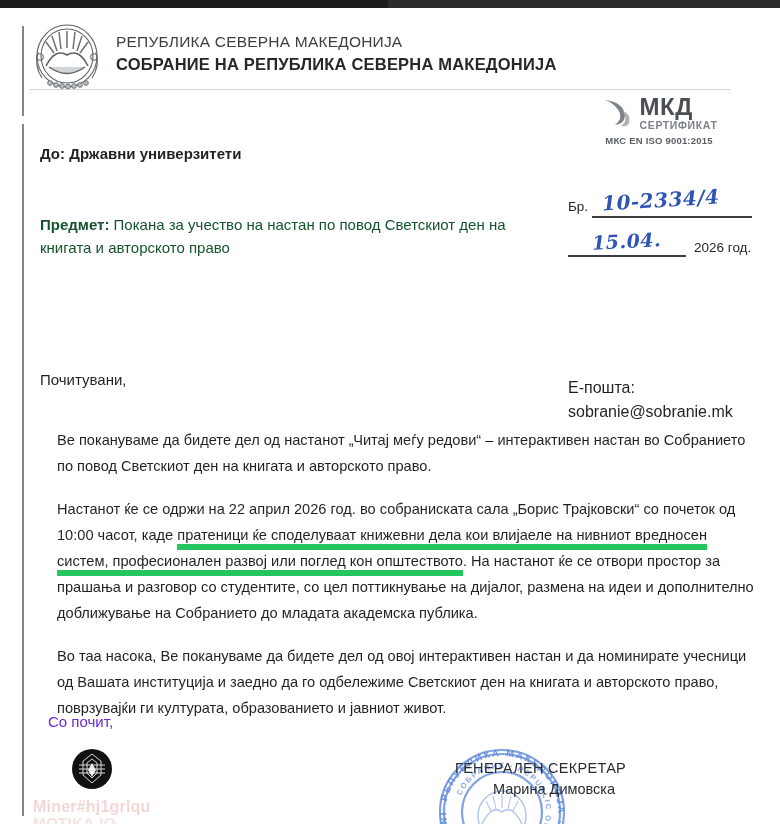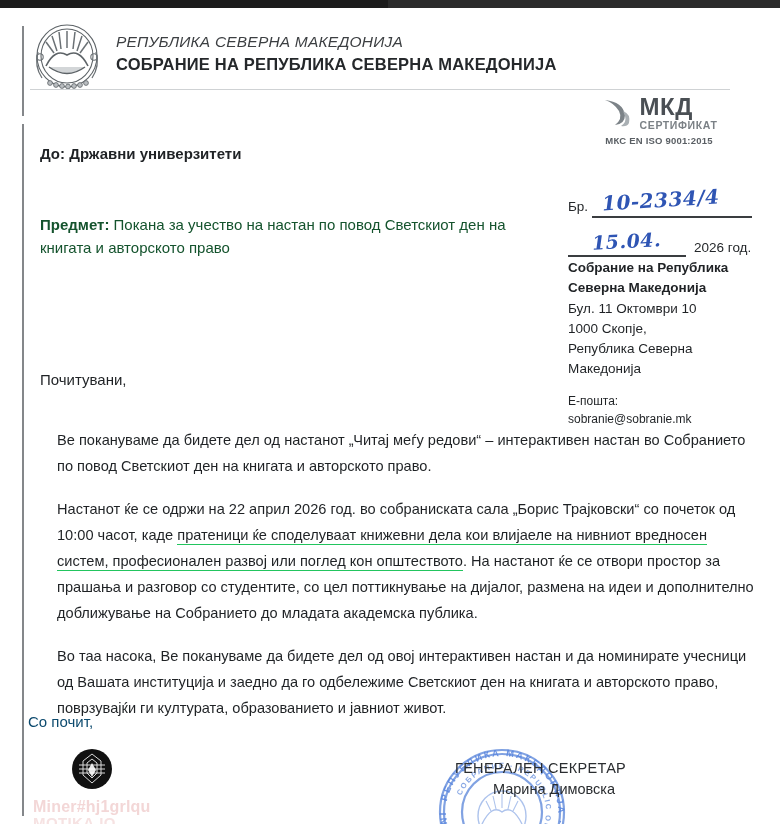--- a/index.html
+++ b/index.html
@@ -68,21 +68,20 @@
     width: 74px;
     height: 70px;
     flex: 0 0 74px;
     position: relative;
   }
   .lh-text {
     padding-top: 10px;
   }
   .lh-line1 {
     font-size: 15.5px;
-    font-style: italic;
     letter-spacing: .2px;
     color: #3c3f42;
     line-height: 1.35;
     white-space: nowrap;
   }
   .lh-line2 {
     font-size: 16.5px;
     font-weight: bold;
     letter-spacing: .2px;
     color: #25282b;
@@ -228,24 +227,23 @@
     width: 200px;
     font-size: 13.5px;
     line-height: 1.5;
     color: #1f2225;
   }
   .sender .bold { font-weight: bold; }
   .sender-contact {
     position: absolute;
     top: 376px; left: 568px;
     width: 200px;
-    font-size: 12px;
+    font-size: 16px;
     line-height: 1.5;
     color: #1f2225;
-    margin-top: 16px;
   }
 
   
   .salutation {
     position: absolute;
     top: 371px; left: 40px;
     font-size: 15px;
     color: #1f2225;
   }
   .body {
@@ -253,30 +251,30 @@
     top: 428px; left: 57px;
     width: 700px;
     font-size: 14.6px;
     line-height: 1.78;
     color: #1f2225;
     text-align: left;
   }
   .body p { margin: 0 0 17px 0; }
   .body p:last-child { margin-bottom: 0; }
   .hl {
-    border-bottom: 1px solid #22c55e;
+    border-bottom: 6px solid #22c55e;
     padding-bottom: 1px;
     margin-top: 8px;
   }
 
   .closing {
     position: absolute;
-    top: 713px; left: 28px;
+    top: 713px; left: 48px;
     font-size: 15px;
-    color: #0c4a6e;
+    color: #6d28d9;
   }
 
   
   .signature {
     position: absolute;
     top: 760px; left: 455px;
     width: 270px;
     text-align: left;
     z-index: 3;
   }
@@ -417,28 +415,20 @@
       <span class="ref-hand">10-2334/4</span>
       <span class="ref-rule"></span>
     </div>
     <div class="date-row">
       <span class="date-hand">15.04.</span>
       <span class="date-rule"></span>
       <span class="date-year">2026 год.</span>
     </div>
   </div>
 
-  <div class="sender">
-    <div class="bold">Собрание на Република</div>
-    <div class="bold">Северна Македонија</div>
-    <div>Бул. 11 Октомври 10</div>
-    <div>1000 Скопје,</div>
-    <div>Република Северна</div>
-    <div>Македонија</div>
-  </div>
   <div class="sender-contact">
     <div>Е-пошта:</div>
     <div>sobranie@sobranie.mk</div>
   </div>
 
   <div class="salutation">Почитувани,</div>
 
   <div class="body">
     <p>Ве поканувамe да бидете дел од настанот „Читај меѓу редови“ – интерактивен настан во Собранието по повод Светскиот ден на книгата и авторското право.</p>
     <p><span>Настанот ќе се одржи на 22 април 2026 год. во собраниската сала „Борис Трајковски“ со почеток од 10:00 часот, каде </span><span class="hl">пратеници ќе споделуваат книжевни дела кои влијаеле на нивниот вредносен систем, професионален развој или поглед кон општеството</span><span>. На настанот ќе се отвори простор за прашања и разговор со студентите, со цел поттикнување на дијалог, размена на идеи и дополнително доближување на Собранието до младата академска публика.</span></p>

